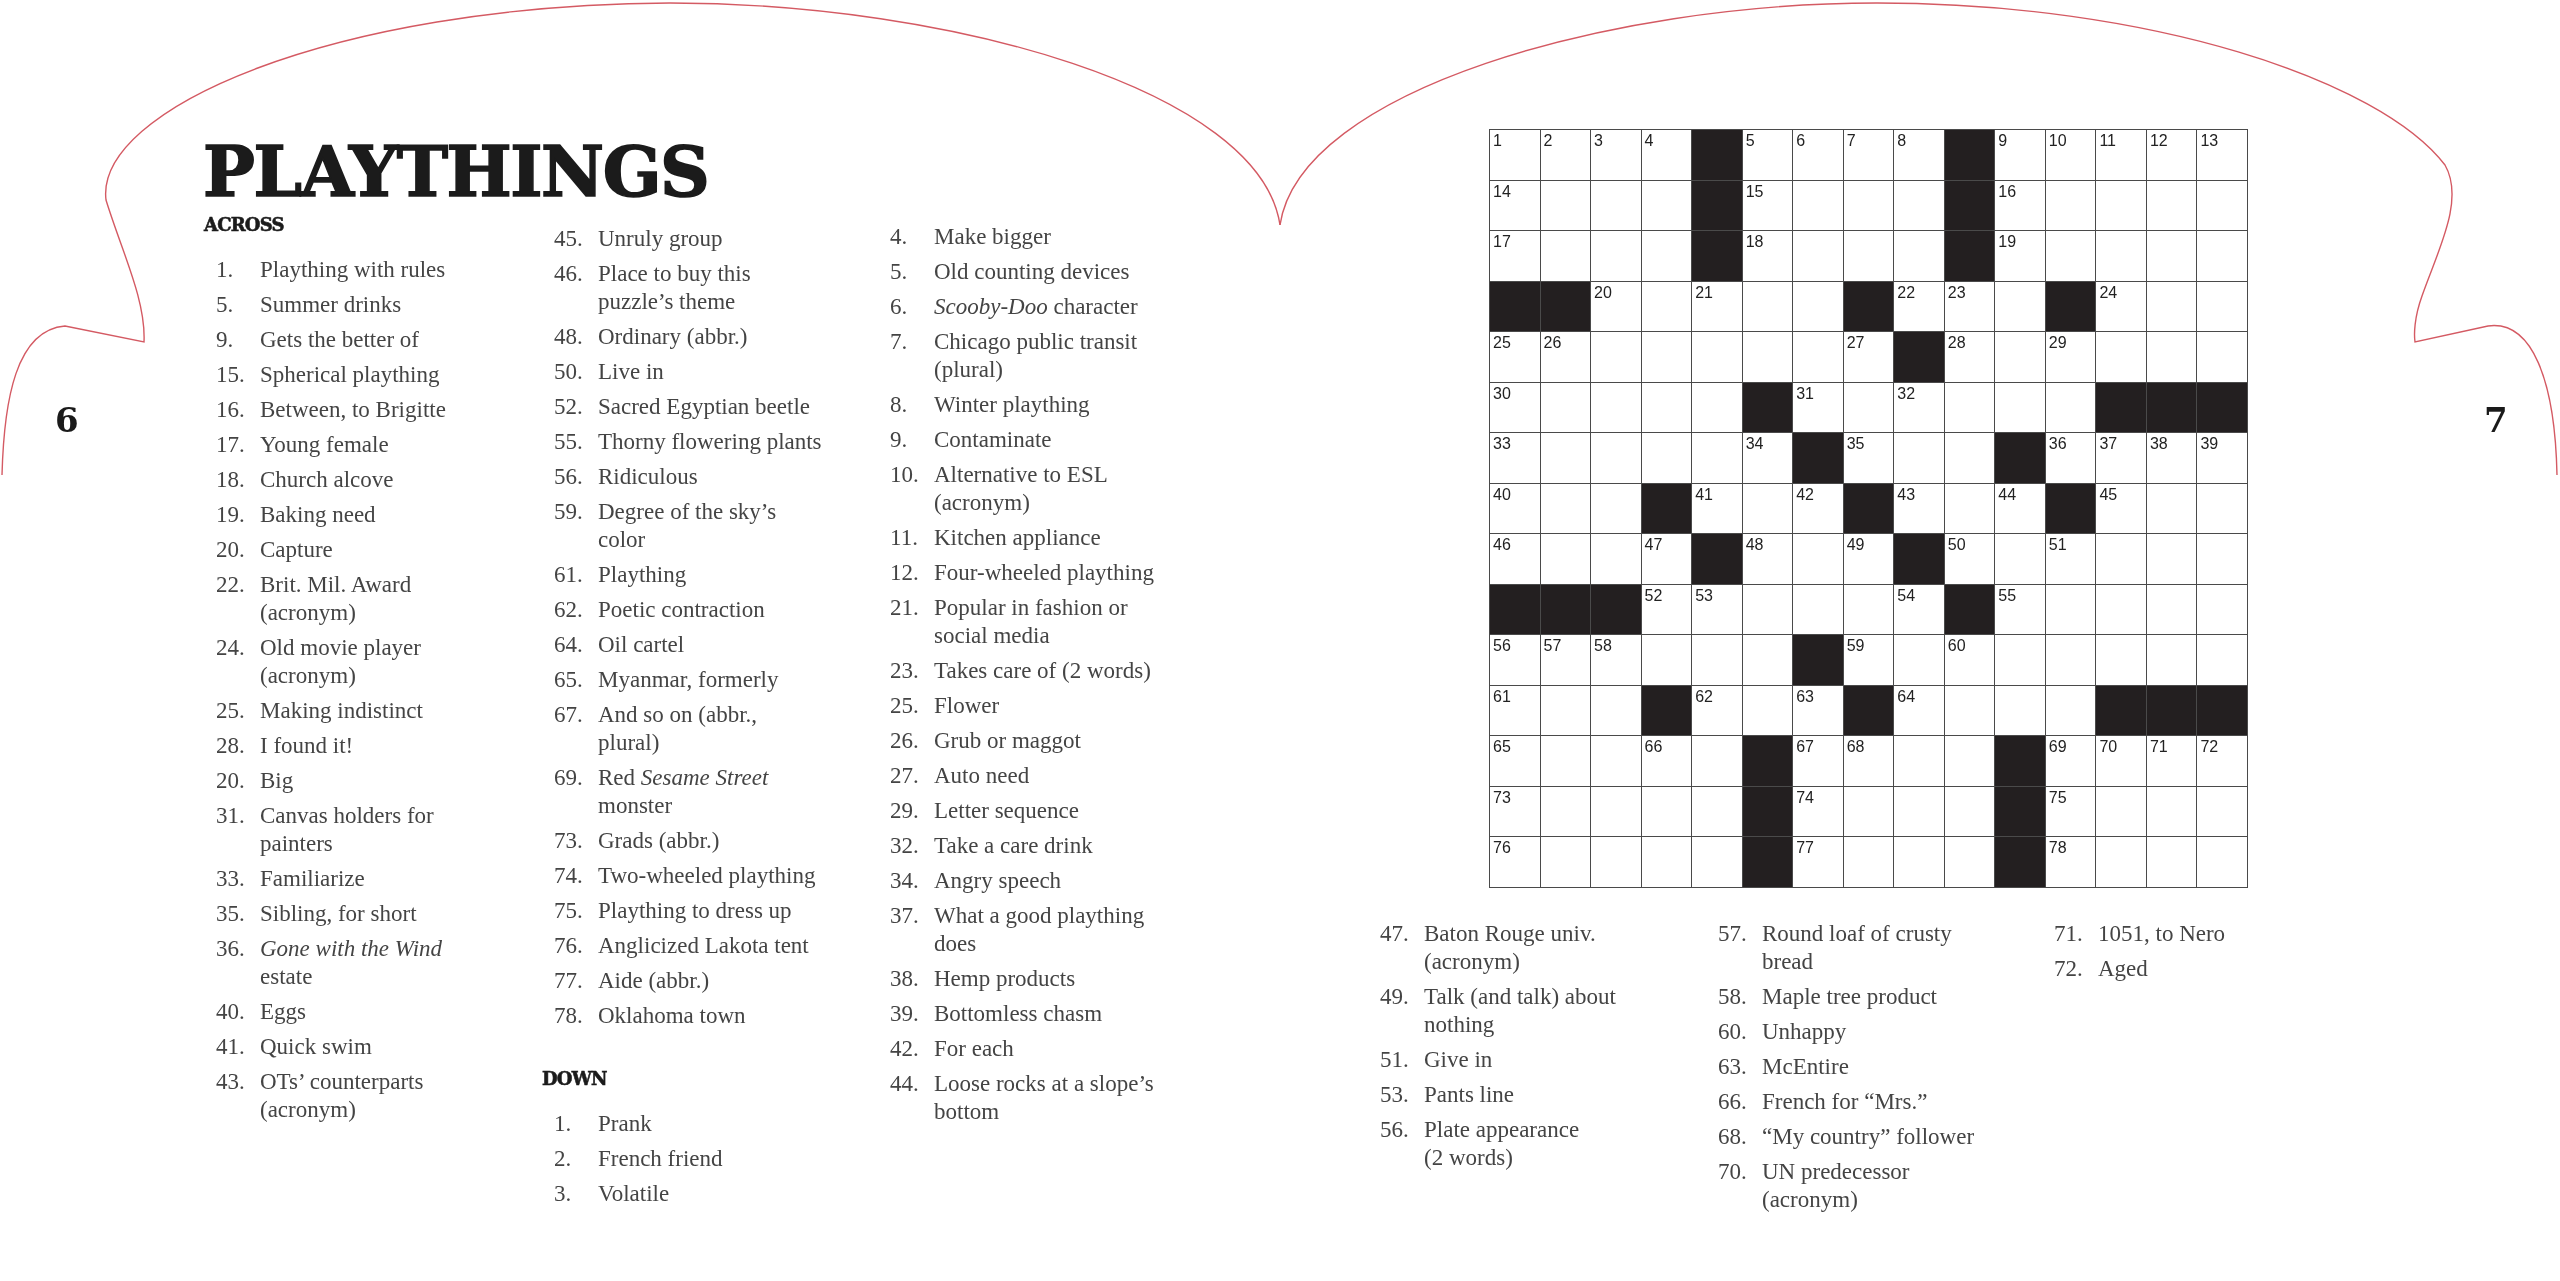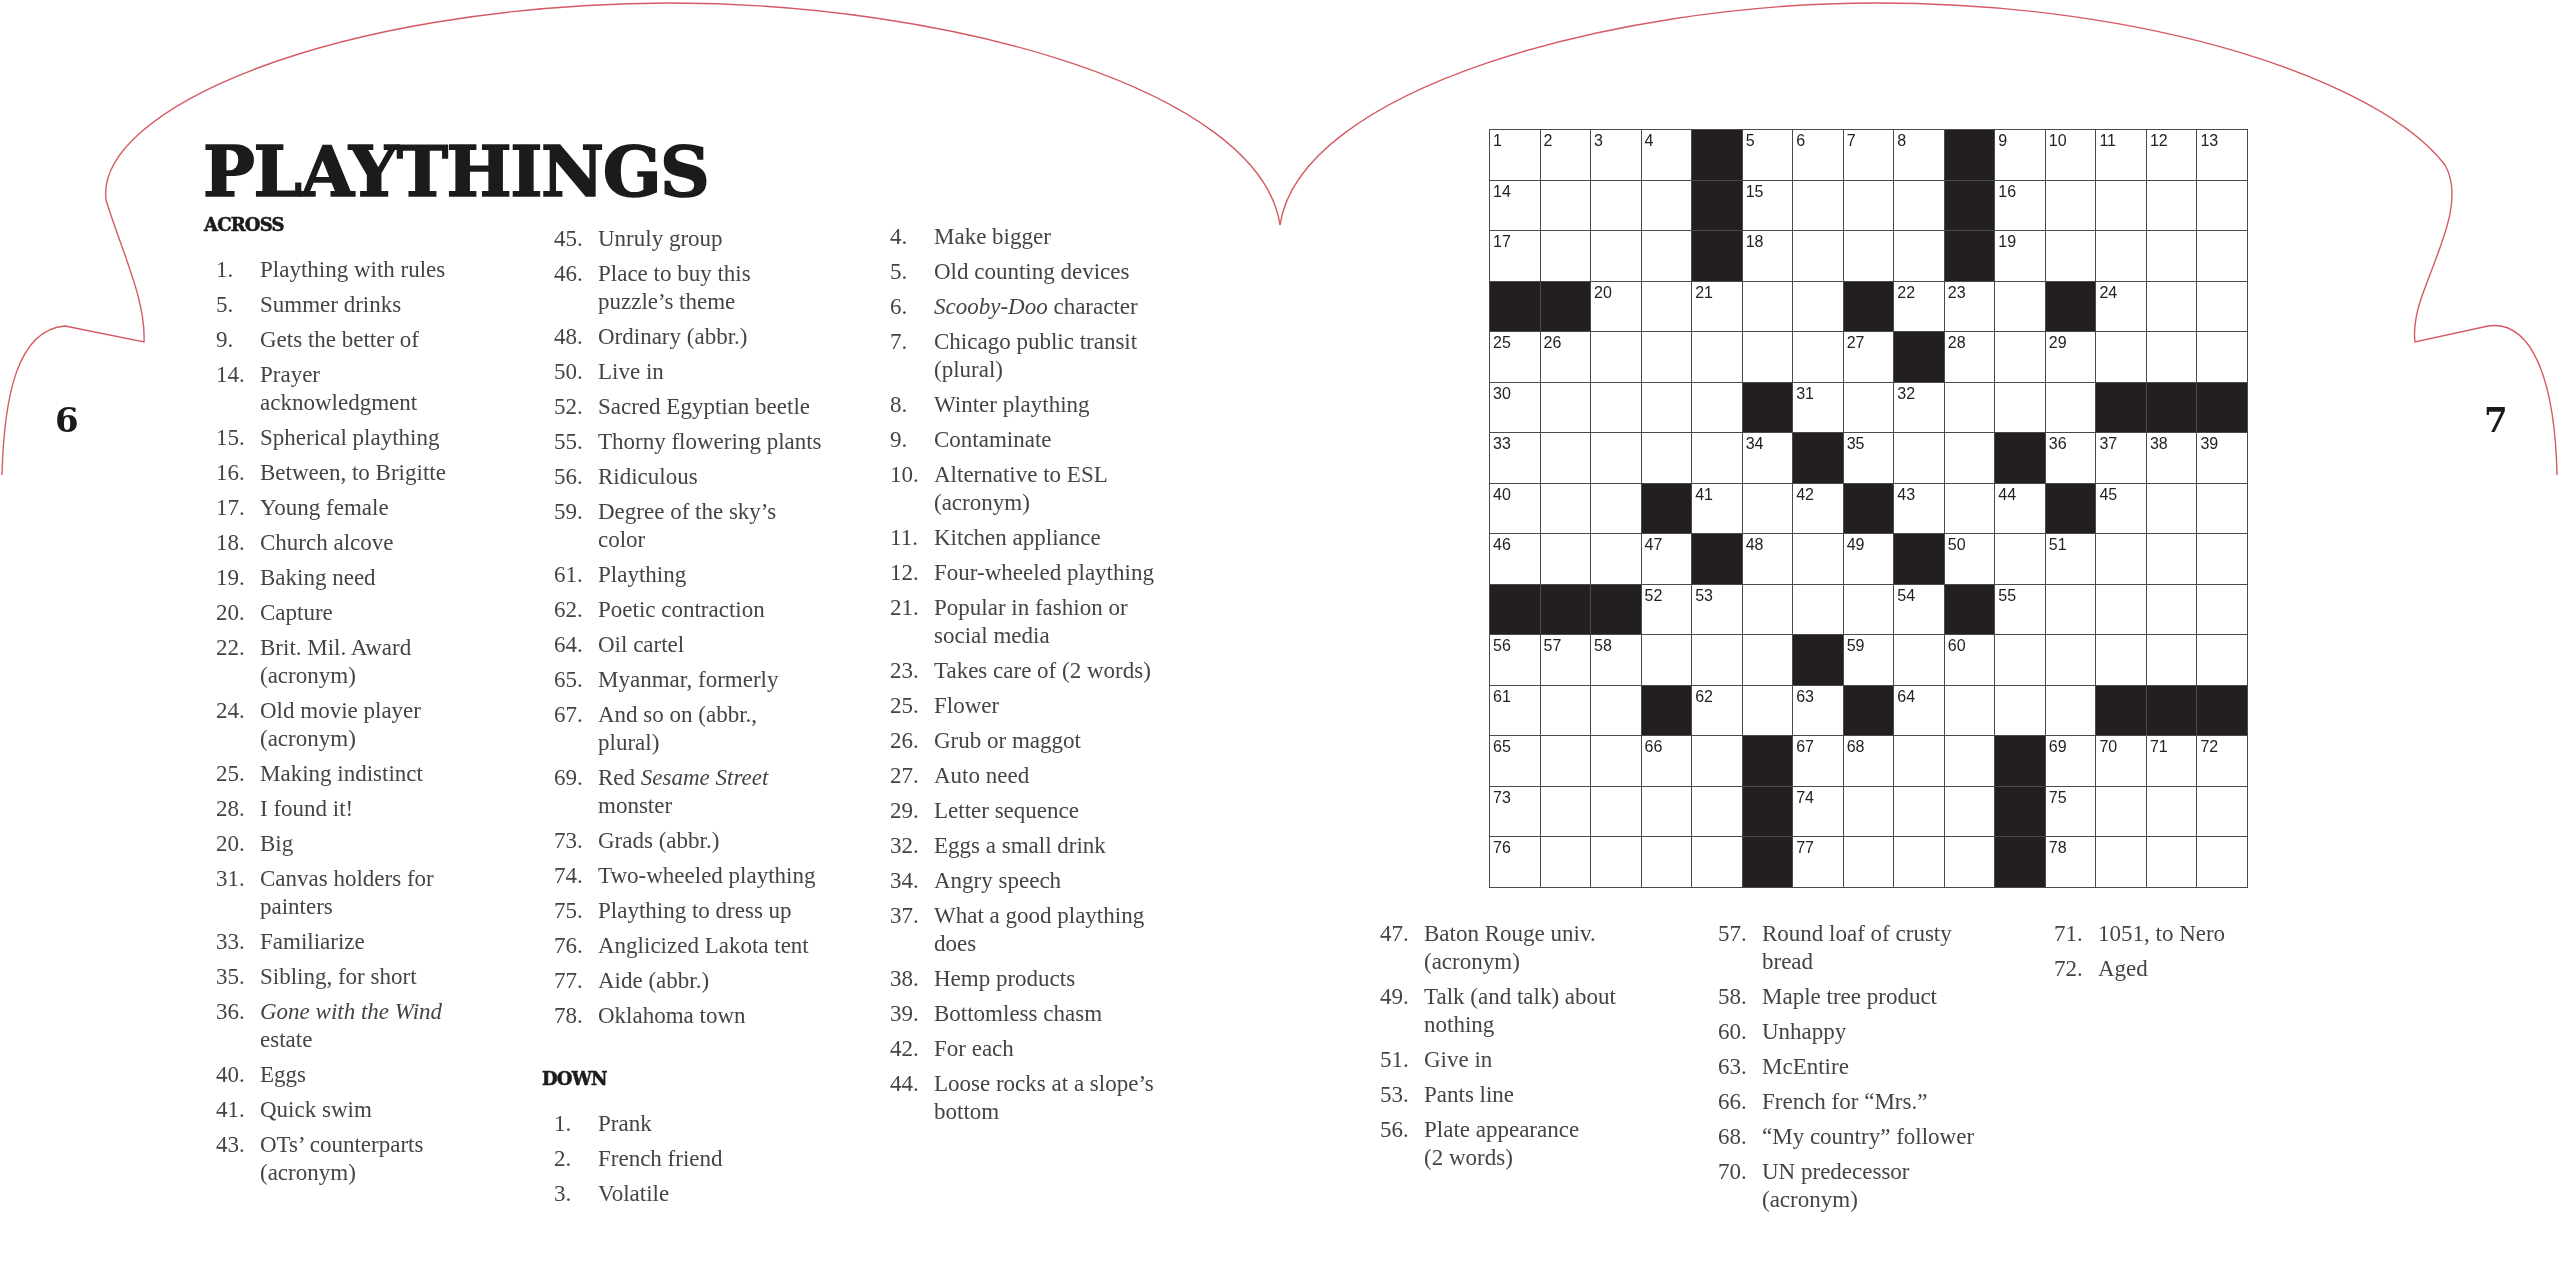--- a/index.html
+++ b/index.html
@@ -46,27 +46,20 @@
         <span>Summer drinks</span>
       </span>
     </li>
     <li class="clue">
       <span class="num">9.</span>
       <span class="text">
         <span>Gets the better of</span>
       </span>
     </li>
     <li class="clue">
-      <span class="num">14.</span>
-      <span class="text">
-        <span>Prayer</span>
-        <span>acknowledgment</span>
-      </span>
-    </li>
-    <li class="clue">
       <span class="num">15.</span>
       <span class="text">
         <span>Spherical plaything</span>
       </span>
     </li>
     <li class="clue">
       <span class="num">16.</span>
       <span class="text">
         <span>Between, to Brigitte</span>
       </span>
@@ -411,21 +404,21 @@
     </li>
     <li class="clue">
       <span class="num">29.</span>
       <span class="text">
         <span>Letter sequence</span>
       </span>
     </li>
     <li class="clue">
       <span class="num">32.</span>
       <span class="text">
-        <span>Eggs a small drink</span>
+        <span>Take a care drink</span>
       </span>
     </li>
     <li class="clue">
       <span class="num">34.</span>
       <span class="text">
         <span>Angry speech</span>
       </span>
     </li>
     <li class="clue">
       <span class="num">37.</span>

